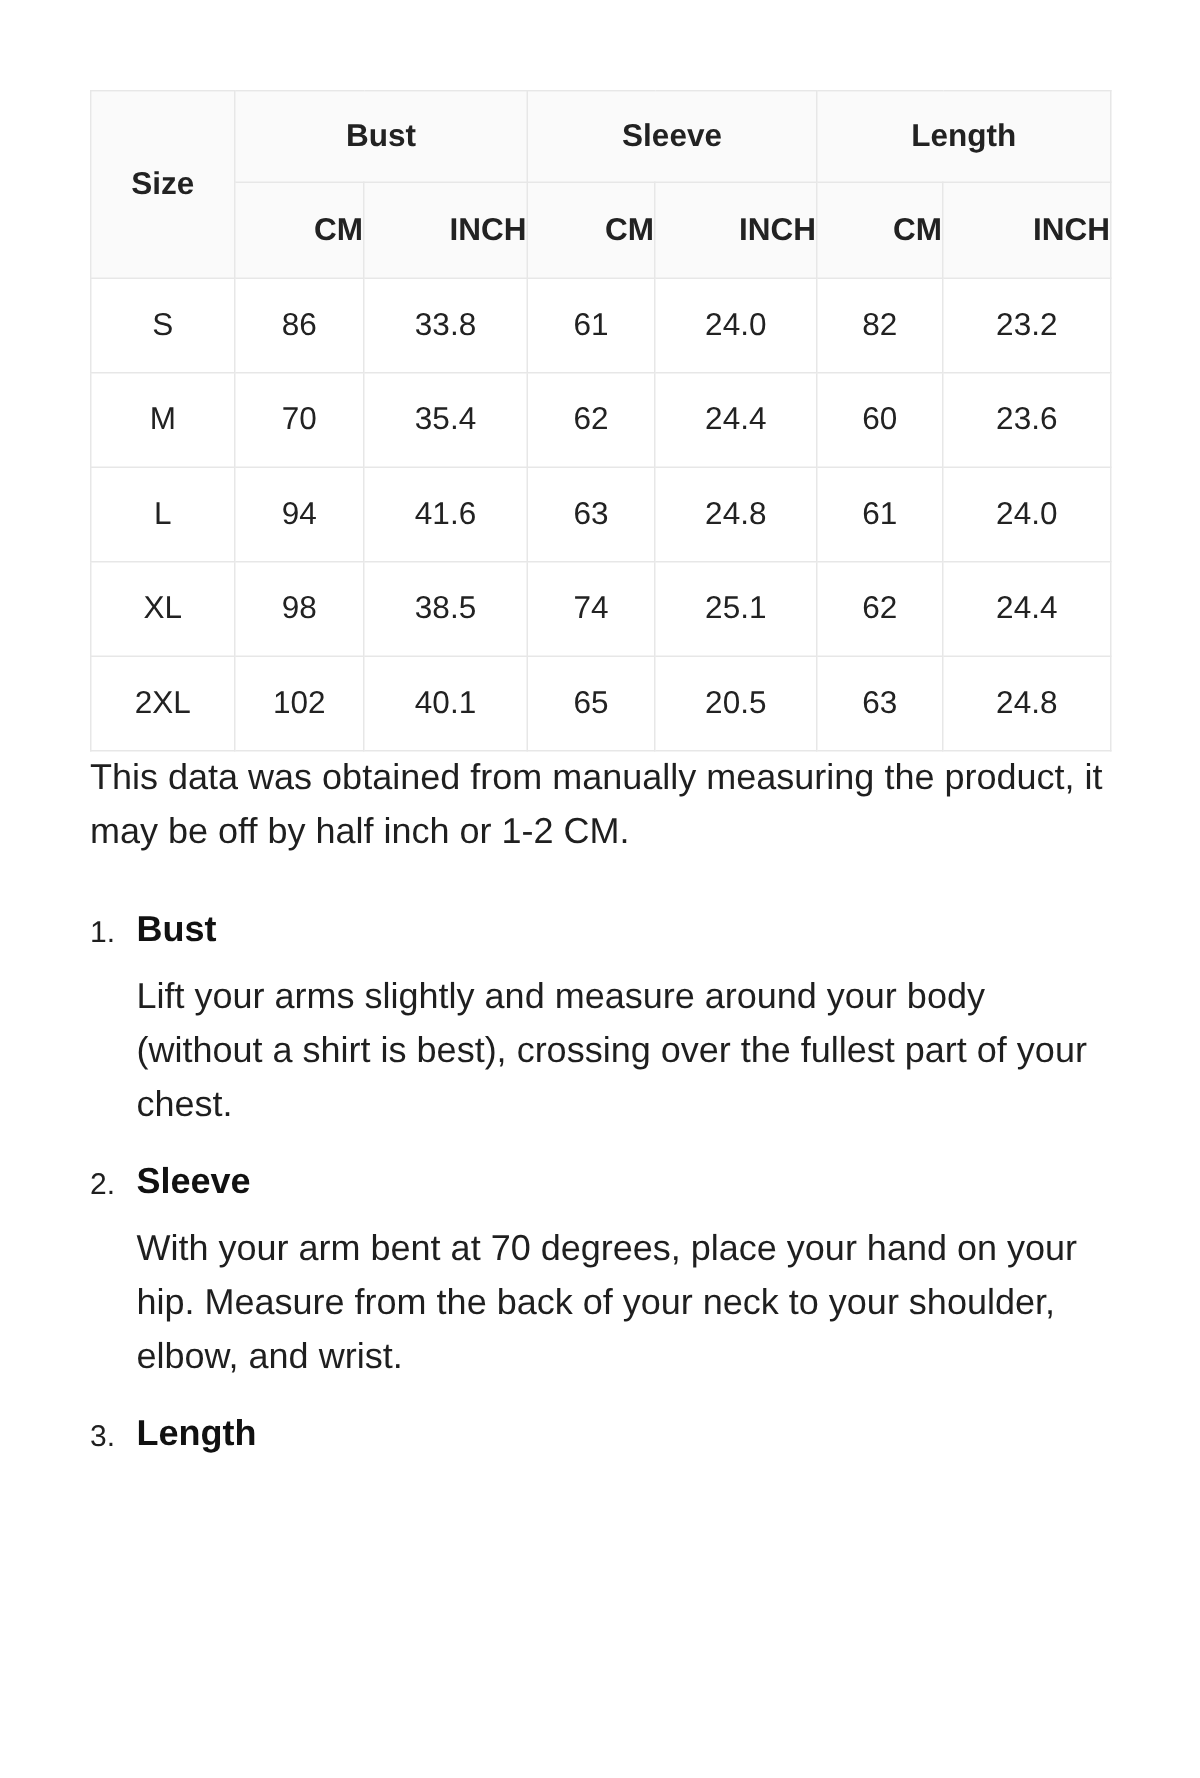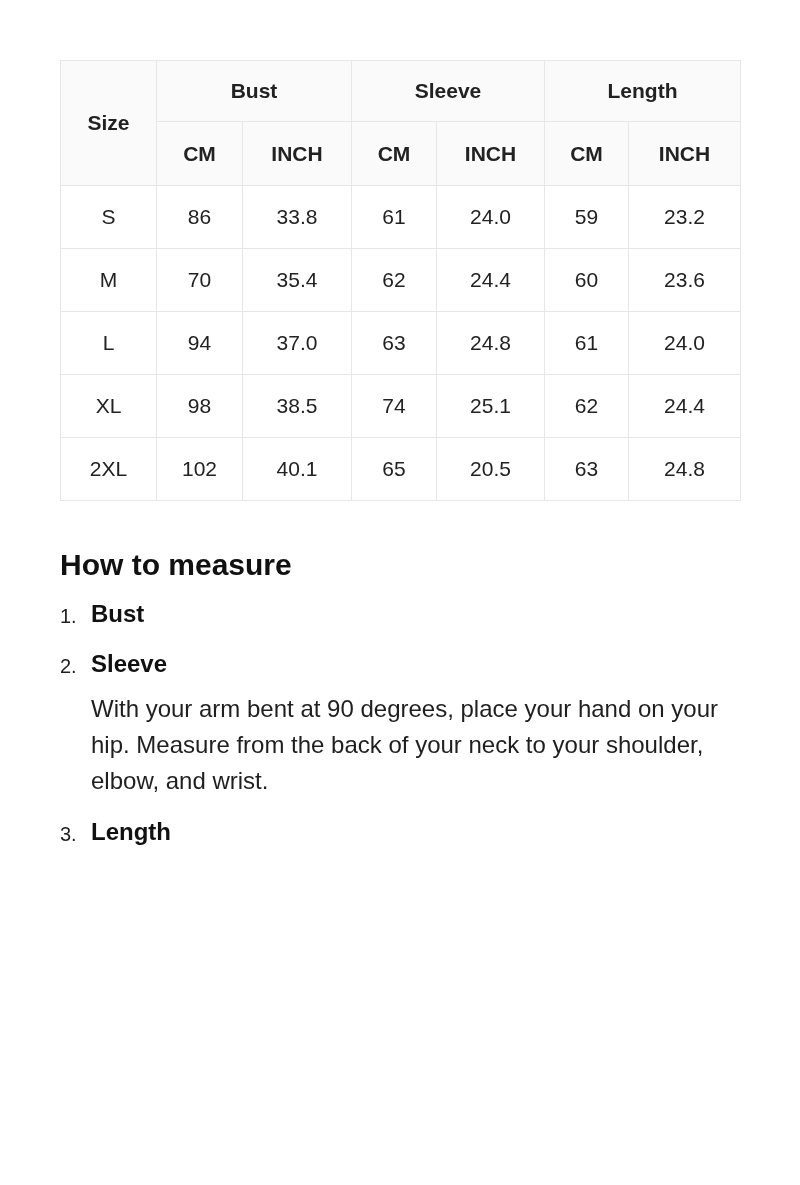--- a/index.html
+++ b/index.html
@@ -32,21 +32,21 @@
     vertical-align: middle;
     font-size: 21px;
     padding: 0;
   }
   table.size-chart thead th {
     background: #fafafa;
     font-weight: bold;
     color: #222222;
   }
   tr.group-header-row th { height: 60px; }
-  tr.sub-header-row th  { height: 63px; }
+  tr.sub-header-row th  { height: 63px; text-align: right; }
   table.size-chart tbody td { height: 62px; font-weight: normal; color: #222222; }
   table.size-chart tbody td.size-cell { font-weight: normal; }
 
   
   .section-title {
     margin: 46px 0 16px 0;
     font-size: 30px;
     line-height: 36px;
     font-weight: bold;
     color: #111111;
@@ -120,36 +120,36 @@
         <th>INCH</th>
       </tr>
     </thead>
     <tbody>
       <tr>
         <td class="size-cell">S</td>
         <td>86</td>
         <td>33.8</td>
         <td>61</td>
         <td>24.0</td>
-        <td>59</td>
+        <td>82</td>
         <td>23.2</td>
       </tr>
       <tr>
         <td class="size-cell">M</td>
         <td>70</td>
         <td>35.4</td>
         <td>62</td>
         <td>24.4</td>
         <td>60</td>
         <td>23.6</td>
       </tr>
       <tr>
         <td class="size-cell">L</td>
         <td>94</td>
-        <td>37.0</td>
+        <td>41.6</td>
         <td>63</td>
         <td>24.8</td>
         <td>61</td>
         <td>24.0</td>
       </tr>
       <tr>
         <td class="size-cell">XL</td>
         <td>98</td>
         <td>38.5</td>
         <td>74</td>
@@ -162,35 +162,36 @@
         <td>102</td>
         <td>40.1</td>
         <td>65</td>
         <td>20.5</td>
         <td>63</td>
         <td>24.8</td>
       </tr>
     </tbody>
   </table>
 
-  <h2 class="section-title">How to measure</h2>
-
+
+  <p class="intro-paragraph">This data was obtained from manually measuring the product, it may be off by half inch or 1-2 CM.</p>
 
   <ol class="measure-list">
     <li>
       <span class="step-number">1.</span>
       <div class="step-content">
         <div class="step-term">Bust</div>
+        <div class="step-description">Lift your arms slightly and measure around your body (without a shirt is best), crossing over the fullest part of your chest.</div>
       </div>
     </li>
     <li>
       <span class="step-number">2.</span>
       <div class="step-content">
         <div class="step-term">Sleeve</div>
-        <div class="step-description">With your arm bent at 90 degrees, place your hand on your hip. Measure from the back of your neck to your shoulder, elbow, and wrist.</div>
+        <div class="step-description">With your arm bent at 70 degrees, place your hand on your hip. Measure from the back of your neck to your shoulder, elbow, and wrist.</div>
       </div>
     </li>
     <li>
       <span class="step-number">3.</span>
       <div class="step-content">
         <div class="step-term">Length</div>
       </div>
     </li>
   </ol>
 

